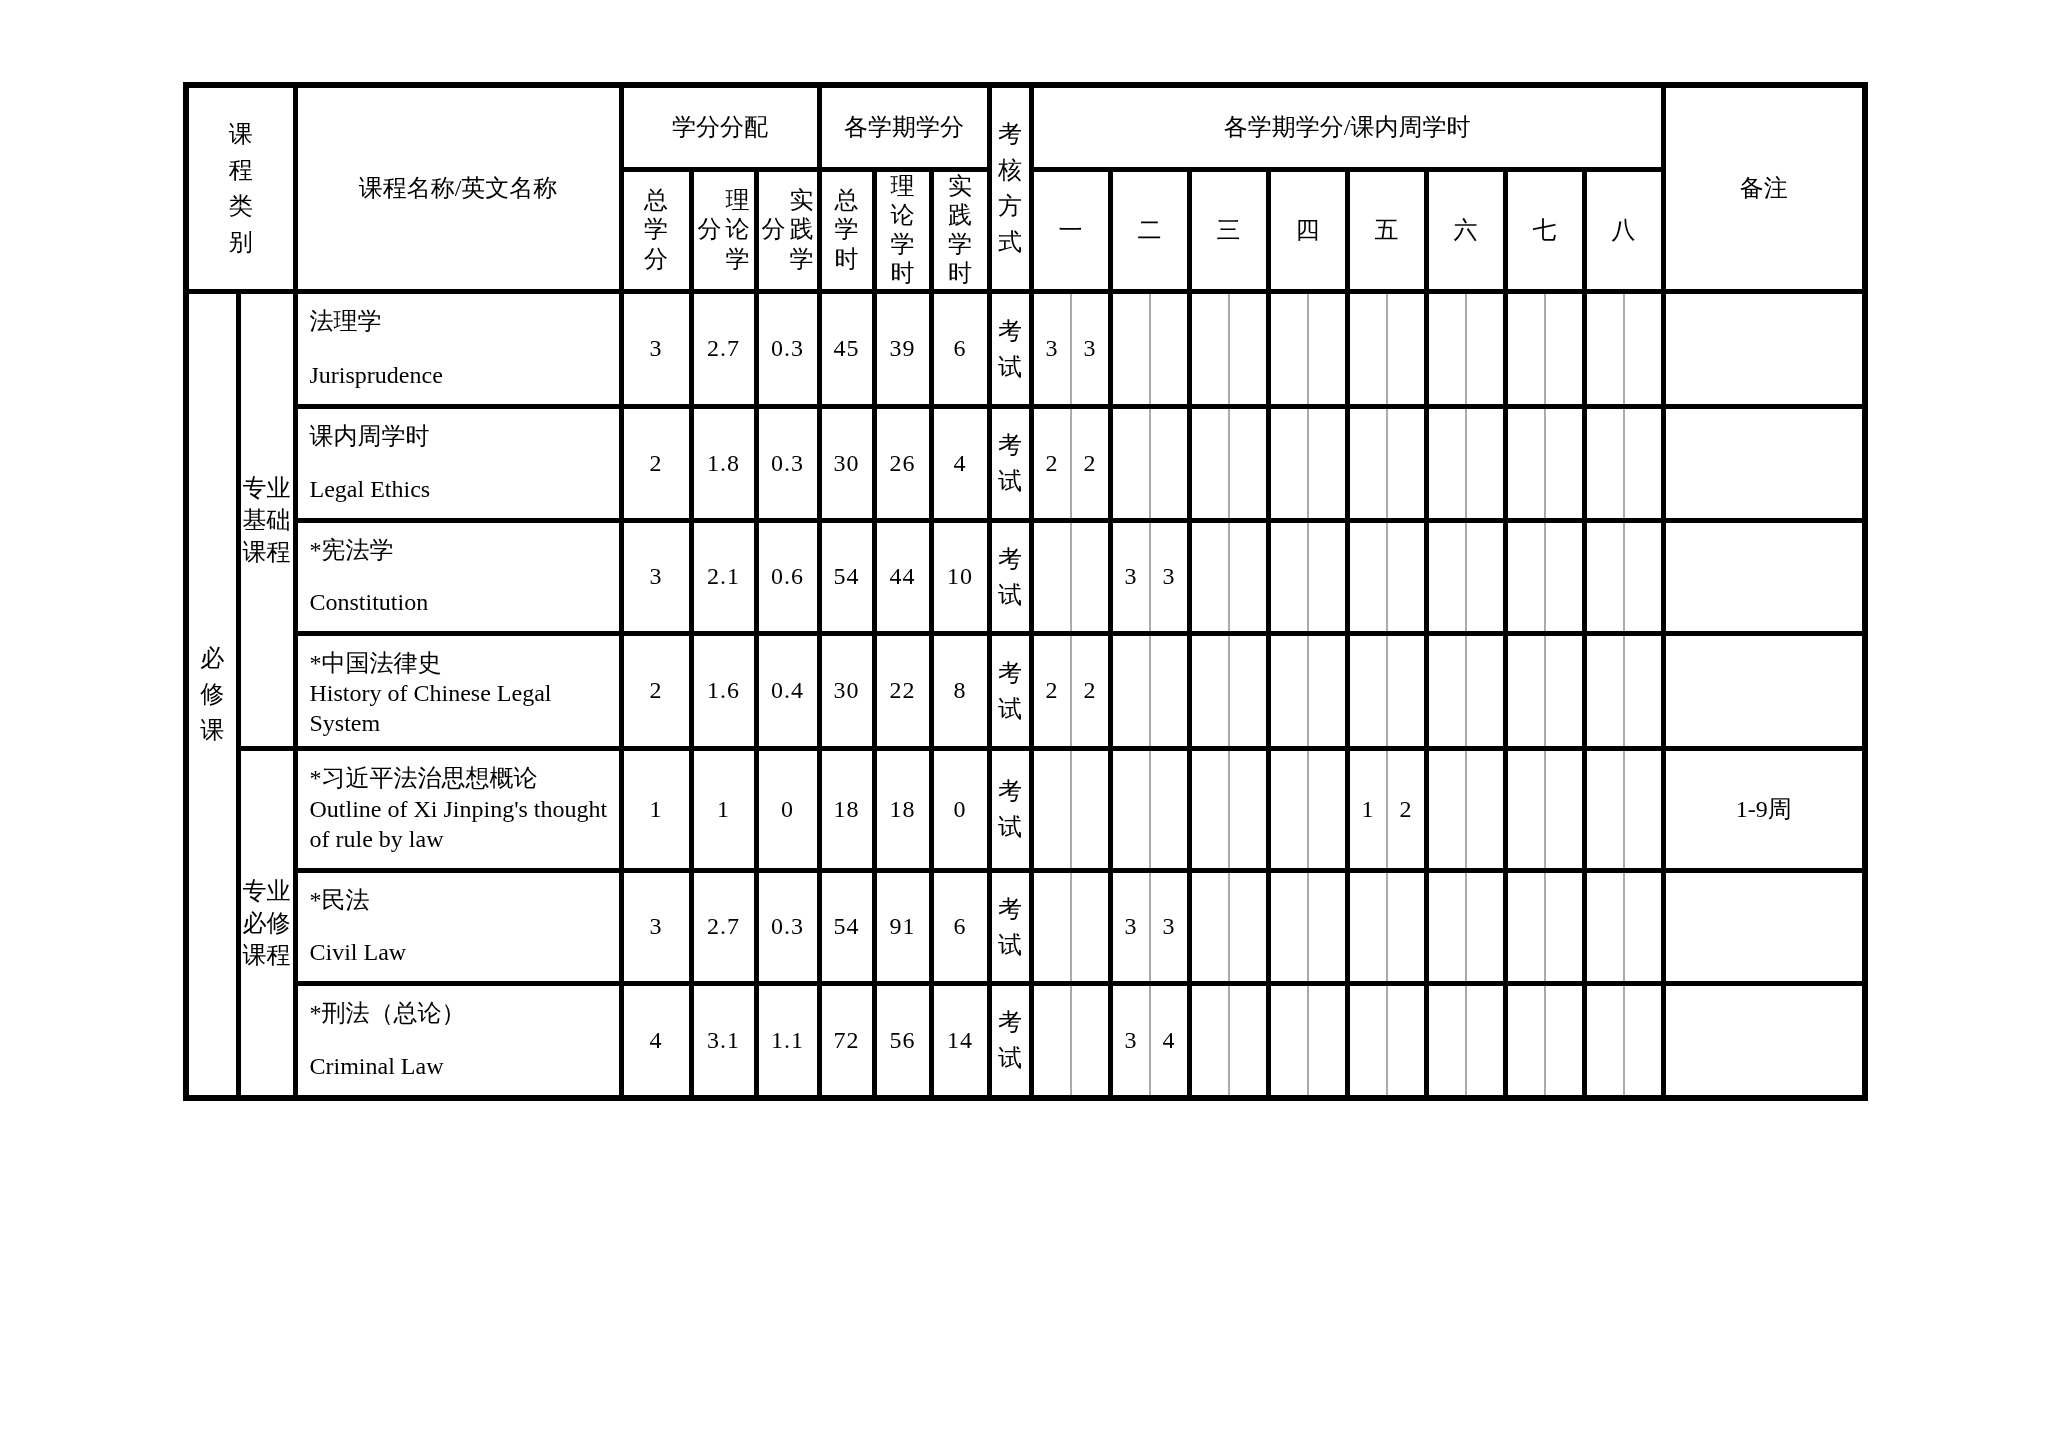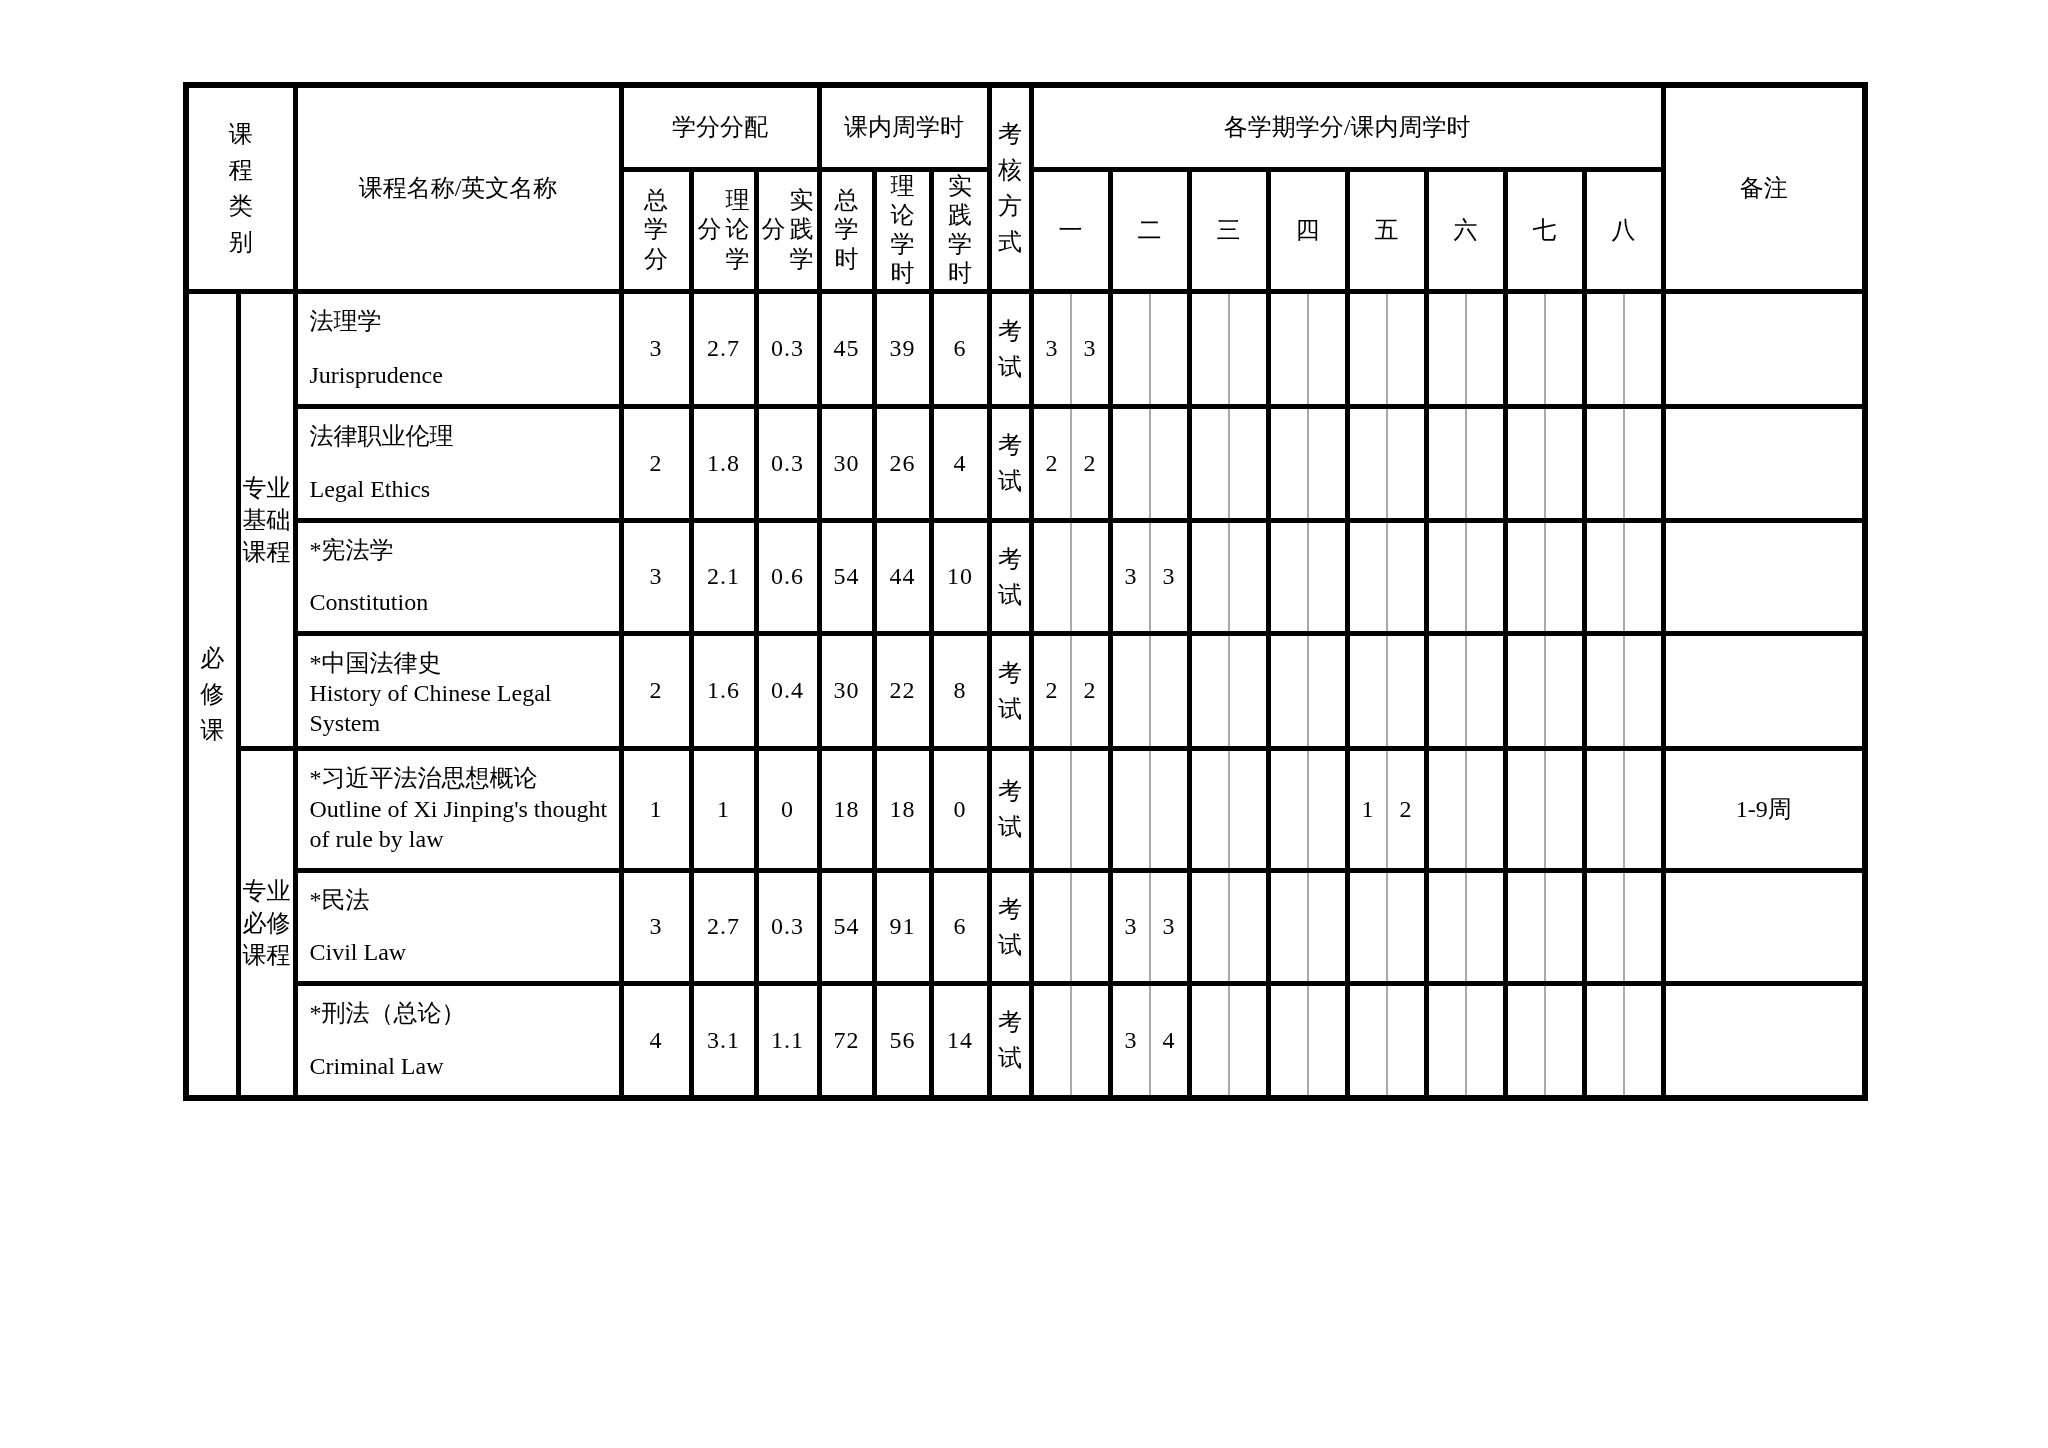--- a/index.html
+++ b/index.html
@@ -55,21 +55,21 @@
         <col style="width:79px">
         <col style="width:79px">
         <col style="width:79px">
       <col style="width:202px">
     </colgroup>
     <thead>
       <tr style="height:84px">
         <th rowspan="2" colspan="2" id="th-category"><span class="vcol loose">课<br>程<br>类<br>别</span></th>
         <th rowspan="2">课程名称/英文名称</th>
         <th colspan="3">学分分配</th>
-        <th colspan="3">课内周学时</th>
+        <th colspan="3">各学期学分</th>
         <th rowspan="2" id="th-assessment"><span class="vcol loose">考<br>核<br>方<br>式</span></th>
         <th colspan="8">各学期学分/课内周学时</th>
         <th rowspan="2">备注</th>
       </tr>
       <tr style="height:117px" id="subheader-row">
         <th><span class="vcol">总<br>学<br>分</span></th>
         <th>
             <span class="vsplit">
               <span class="vcol">分</span>
               <span class="vcol">理<br>论<br>学</span>
@@ -157,21 +157,21 @@
             <div class="semwrap">
               <span class="half"></span>
               <span class="half"></span>
             </div>
           </td>
           <td></td>
         </tr>
         <tr style="height: 114px;">
           <td class="name-cell">
             <div class="namebox">
-              <div>法律职业伦理</div>
+              <div>课内周学时</div>
               <div>Legal Ethics</div>
             </div>
           </td>
           <td class="num">2</td>
           <td class="num">1.8</td>
           <td class="num">0.3</td>
           <td class="num">30</td>
           <td class="num">26</td>
           <td class="num">4</td>
           <td><span class="vcol loose">考<br>试</span></td>

